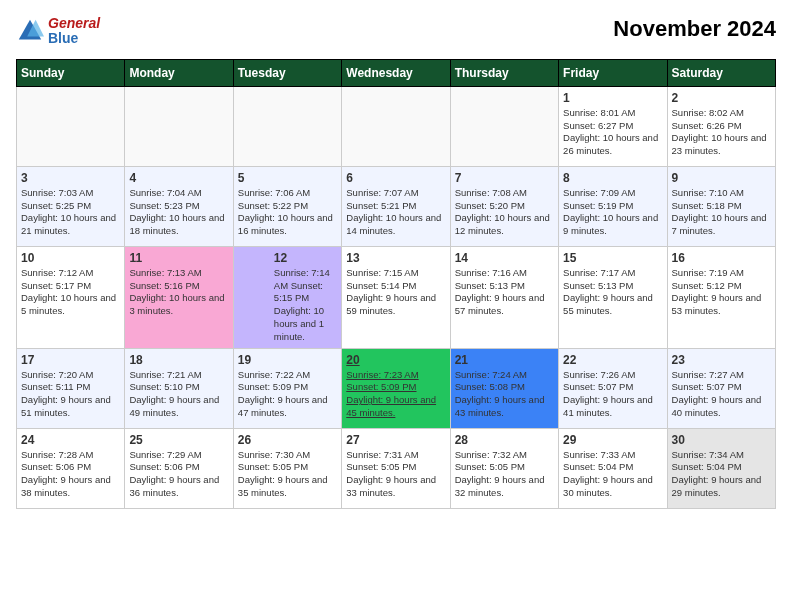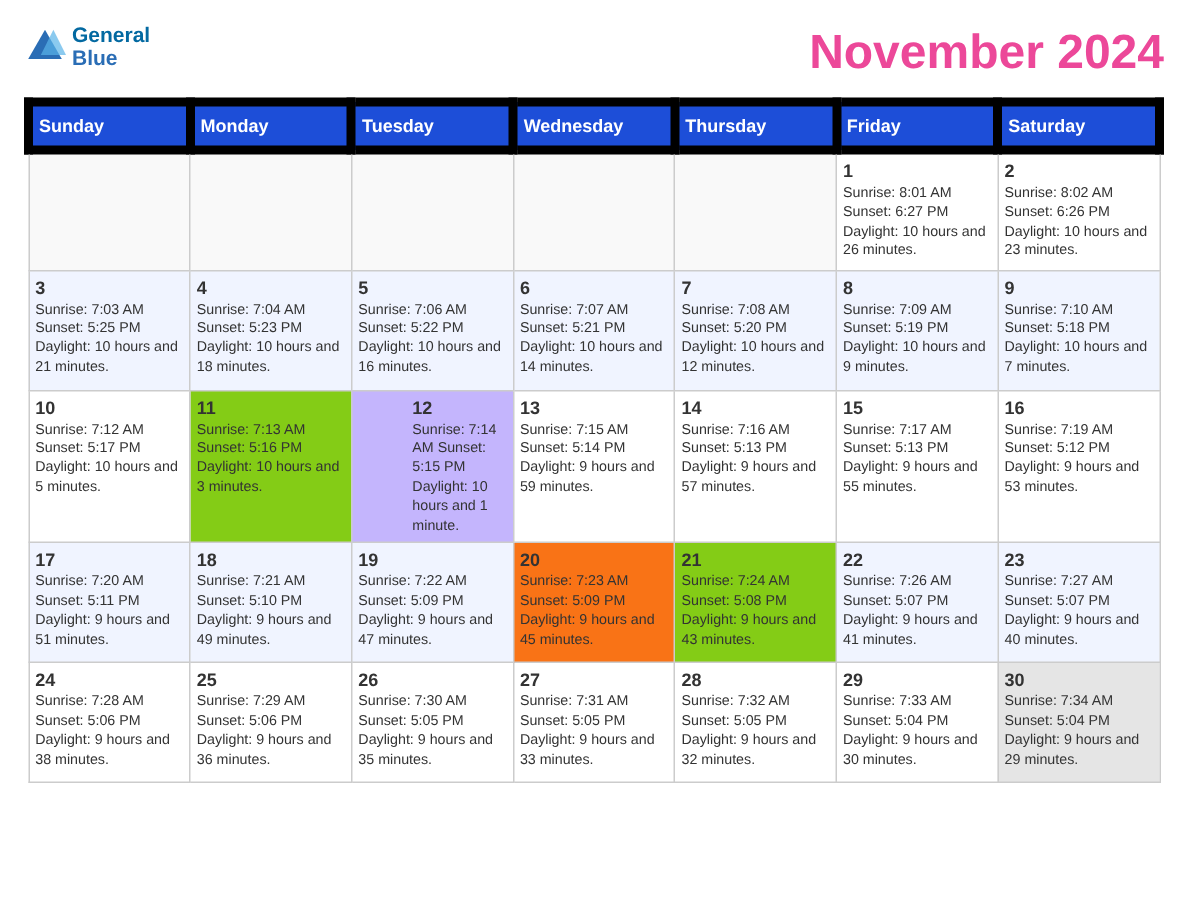--- a/index.html
+++ b/index.html
@@ -22,55 +22,56 @@
       gap: 4px;
     }
     .logo-text {
       display: flex;
       flex-direction: column;
       line-height: 1.1;
     }
     .logo-general {
       font-size: 14px;
       font-weight: bold;
-      color: #0369a1;
+      color: #b91c1c;
+      font-style: italic;
     }
     .logo-blue {
       font-size: 14px;
       font-weight: bold;
       color: #2a6db5;
     }
     .logo-icon {
       width: 28px;
       height: 28px;
     }
     .title-block {
       text-align: right;
     }
     .month-title {
-      font-size: 32px;
-      font-weight: bold;
-      color: #ec4899;
+      font-size: 22px;
+      font-weight: bold;
+      color: #000000;
     }
     .location {
       font-size: 14px;
       color: #555;
     }
     .calendar {
       width: 100%;
       border-collapse: collapse;
     }
     .calendar th {
-      background: #1d4ed8;
+      background: #14532d;
       color: #fff;
       font-size: 12px;
       font-weight: bold;
       padding: 6px 4px;
       text-align: left;
-      border: 6px solid #000000;
+      border: 1px solid #000000;
     }
     .calendar td {
       vertical-align: top;
       border: 1px solid #ccc;
       padding: 4px;
       font-size: 10px;
       color: #333;
       width: calc(100% / 7);
       height: 80px;
       background: #fff;
@@ -188,21 +189,21 @@
 Daylight: 10 hours and 7 minutes.</div>
         </td>
       </tr>
       <tr>
         <td style="background: rgb(255, 255, 255);">
           <span class="day-number">10</span>
           <div class="day-info">Sunrise: 7:12 AM
 Sunset: 5:17 PM
 Daylight: 10 hours and 5 minutes.</div>
         </td>
-        <td style="background: #84cc16;">
+        <td style="background: #f9a8d4;">
           <span class="day-number">11</span>
           <div class="day-info">Sunrise: 7:13 AM
 Sunset: 5:16 PM
 Daylight: 10 hours and 3 minutes.</div>
         </td>
         <td style="background: #c4b5fd; padding-left: 40px;">
           <span class="day-number">12</span>
           <div class="day-info">Sunrise: 7:14 AM
 Sunset: 5:15 PM
 Daylight: 10 hours and 1 minute.</div>
@@ -244,27 +245,27 @@
           <div class="day-info">Sunrise: 7:21 AM
 Sunset: 5:10 PM
 Daylight: 9 hours and 49 minutes.</div>
         </td>
         <td style="background: rgb(240, 244, 255);">
           <span class="day-number">19</span>
           <div class="day-info">Sunrise: 7:22 AM
 Sunset: 5:09 PM
 Daylight: 9 hours and 47 minutes.</div>
         </td>
-        <td style="background: #f97316;">
+        <td style="background: #22c55e; text-decoration: underline;">
           <span class="day-number">20</span>
           <div class="day-info">Sunrise: 7:23 AM
 Sunset: 5:09 PM
 Daylight: 9 hours and 45 minutes.</div>
         </td>
-        <td style="background: #84cc16;">
+        <td style="background: #3b82f6;">
           <span class="day-number">21</span>
           <div class="day-info">Sunrise: 7:24 AM
 Sunset: 5:08 PM
 Daylight: 9 hours and 43 minutes.</div>
         </td>
         <td style="background: rgb(240, 244, 255);">
           <span class="day-number">22</span>
           <div class="day-info">Sunrise: 7:26 AM
 Sunset: 5:07 PM
 Daylight: 9 hours and 41 minutes.</div>

